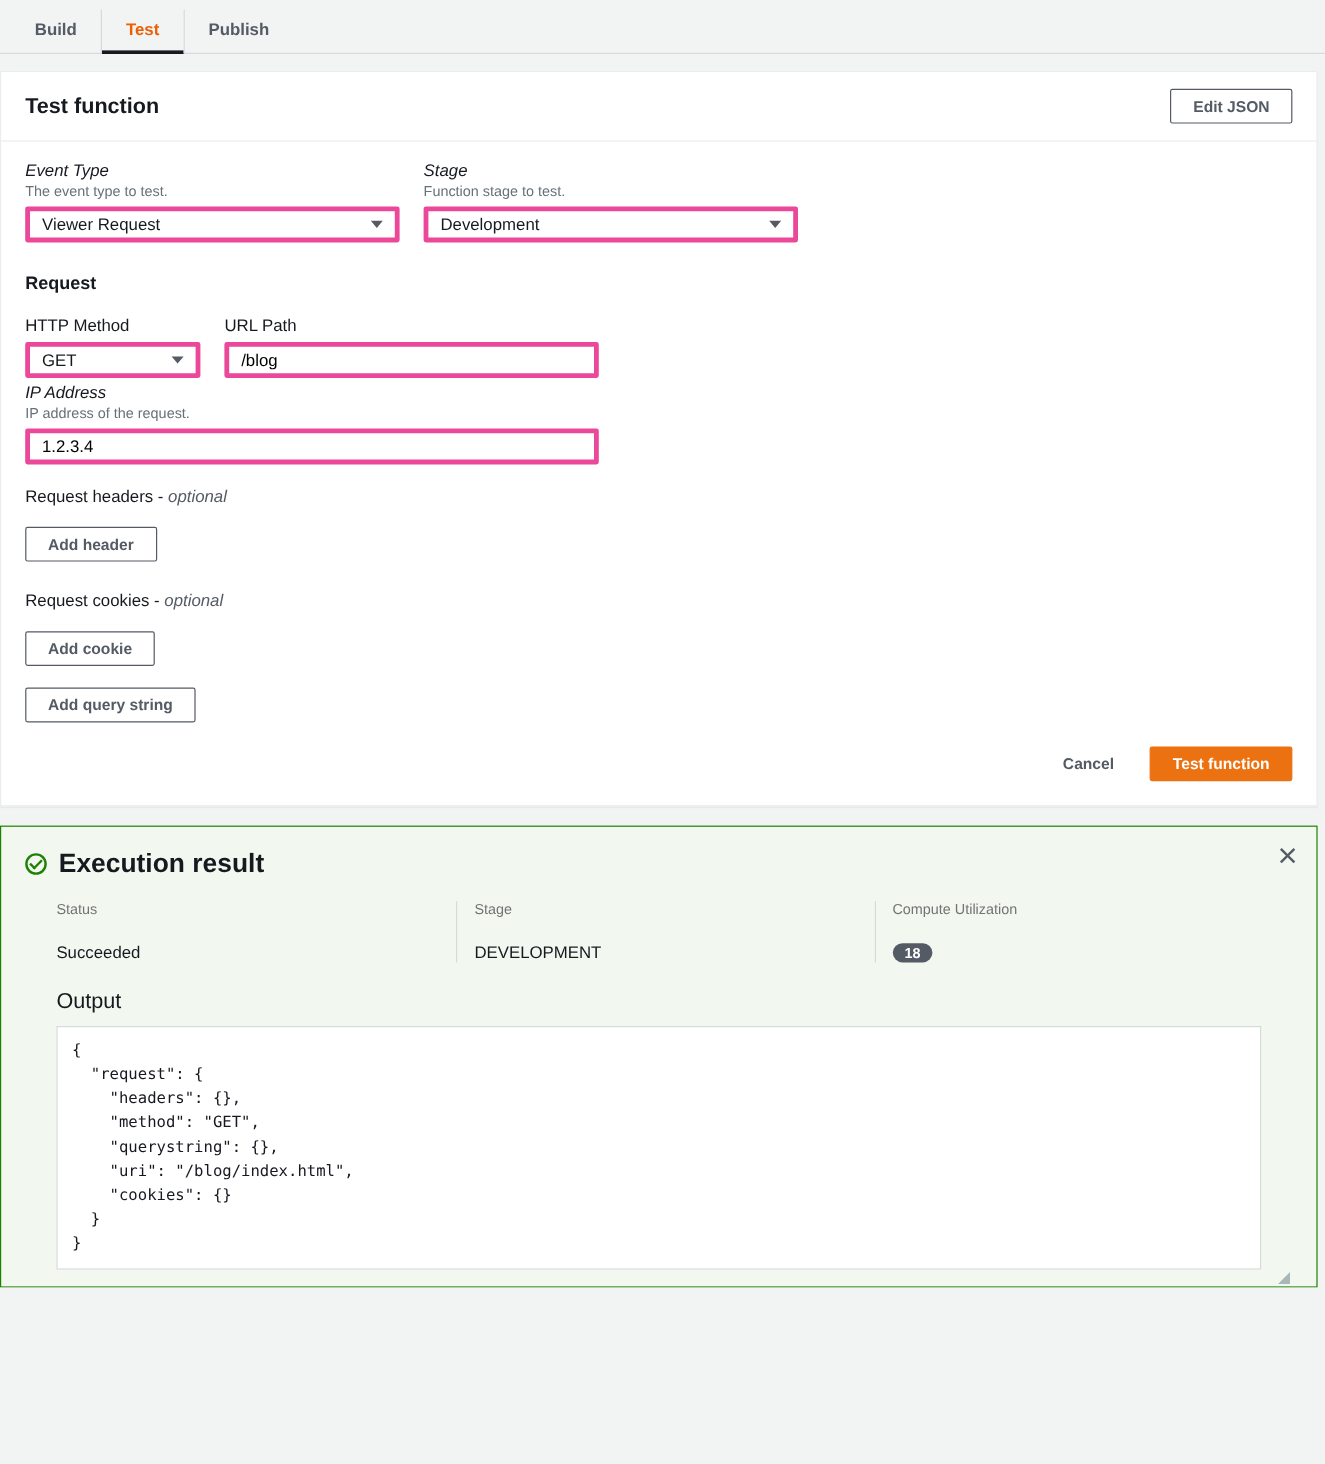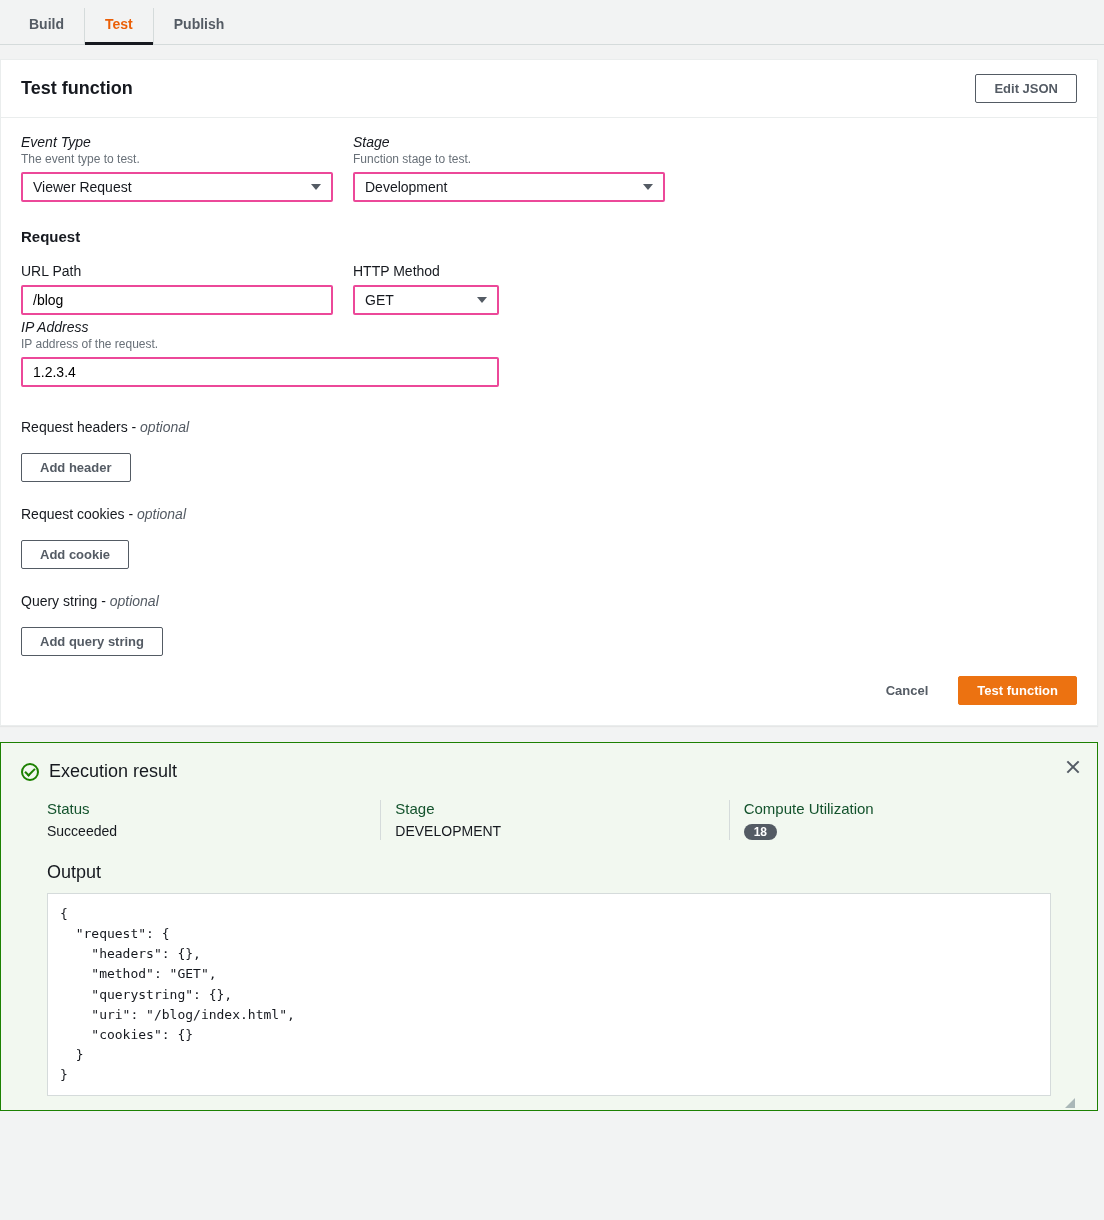--- a/index.html
+++ b/index.html
@@ -73,21 +73,21 @@
     border: none;
     background: none;
     color: #545b64;
   }
   .panel-body { padding: 16px 20px 20px 20px; }
   .row { display: flex; gap: 20px; }
   .field { display: flex; flex-direction: column; }
   .label { font-size: 14px; color: #16191f; margin-bottom: 2px; font-style: italic; }
   .hint { font-size: 12px; color: #687078; margin-bottom: 6px; }
   .select, .input {
-    border: 2px solid #ec4899;
+    border: 4px solid #ec4899;
     border-radius: 2px;
     padding: 5px 10px;
     font-size: 14px;
     height: 30px;
     background: #fff;
   }
   .select { position: relative; display: flex; align-items: center; justify-content: space-between; cursor: pointer; }
   .caret {
     width: 0; height: 0;
     border-left: 5px solid transparent;
@@ -119,42 +119,42 @@
   }
   .check-icon::after {
     content: "";
     position: absolute;
     left: 4px; top: 1px;
     width: 4px; height: 8px;
     border-right: 2px solid #1d8102;
     border-bottom: 2px solid #1d8102;
     transform: rotate(45deg);
   }
-  .result-title { font-size: 18px; font-weight: 400; }
+  .result-title { font-size: 22px; font-weight: 700; }
   .close-x {
     position: absolute; top: 16px; right: 16px;
     width: 16px; height: 16px; cursor: pointer;
   }
   .close-x::before, .close-x::after {
     content: ""; position: absolute; left: 7px; top: 0;
     width: 2px; height: 16px; background: #545b64;
   }
   .close-x::before { transform: rotate(45deg); }
   .close-x::after { transform: rotate(-45deg); }
   .result-grid {
     display: flex;
     margin: 18px 0 0 26px;
   }
   .result-col {
     flex: 1;
     border-left: 1px solid #d5dbdb;
     padding-left: 14px;
   }
   .result-col:first-child { border-left: none; padding-left: 0; }
-  .result-col .k { color: #14532d; margin-bottom: 6px; font-size: 15px; }
+  .result-col .k { color: #737373; margin-bottom: 20px; font-size: 12px; }
   .result-col .v { color: #16191f; font-size: 14px; }
   .badge {
     display: inline-block;
     background: #545b64;
     color: #fff;
     border-radius: 10px;
     padding: 1px 10px;
     font-size: 12px;
     font-weight: 700;
   }
@@ -212,56 +212,53 @@
         <div class="select">
           <span>Development</span>
           <span class="caret"></span>
         </div>
       </div>
     </div>
 
     <div class="section-title">Request</div>
 
     <div class="row">
-      <div class="field" style="width:312px">
-        <div class="field-title">URL Path</div>
-        <input class="input" value="/blog" style="">
-      </div>
       <div class="field" style="width:146px">
         <div class="field-title">HTTP Method</div>
         <div class="select">
           <span>GET</span>
           <span class="caret"></span>
         </div>
       </div>
+      <div class="field" style="width:312px">
+        <div class="field-title">URL Path</div>
+        <input class="input" value="/blog" style="">
+      </div>
     </div>
 
     <div class="field" style="width:478px; margin-top:4px">
       <div class="label">IP Address</div>
       <div class="hint">IP address of the request.</div>
       <input class="input" value="1.2.3.4" style="">
     </div>
 
-    <div class="opt-span" style="margin-top:32px">
+    <div class="opt-span" style="margin-top:18px">
       <span>Request headers - </span><span class="opt">optional</span>
     </div>
     <div style="margin-top:18px">
       <button class="btn">Add header</button>
     </div>
 
     <div class="opt-span" style="margin-top:24px">
       <span>Request cookies - </span><span class="opt">optional</span>
     </div>
     <div style="margin-top:18px">
       <button class="btn">Add cookie</button>
     </div>
 
-    <div class="opt-span" style="margin-top:24px">
-      <span>Query string - </span><span class="opt">optional</span>
-    </div>
     <div style="margin-top:18px">
       <button class="btn">Add query string</button>
     </div>
   </div>
   <div class="actions">
     <button class="btn btn-link">Cancel</button>
     <button class="btn btn-primary">Test function</button>
   </div>
 </div>
 

